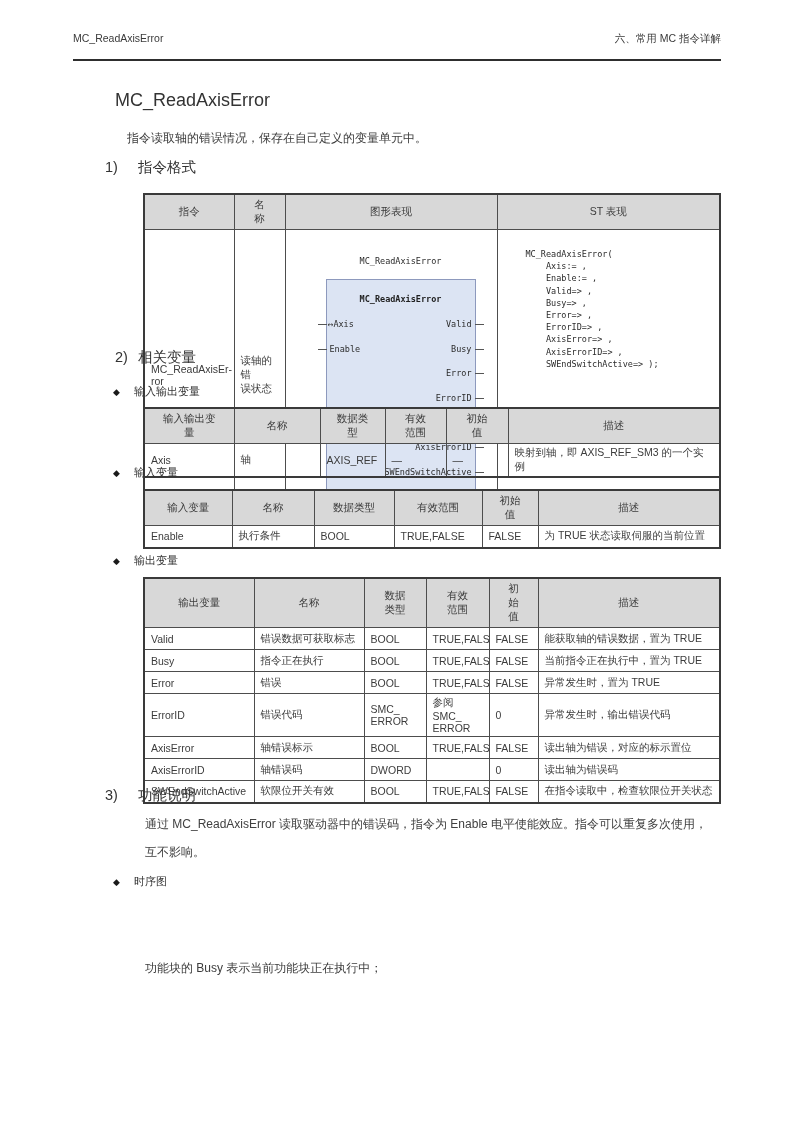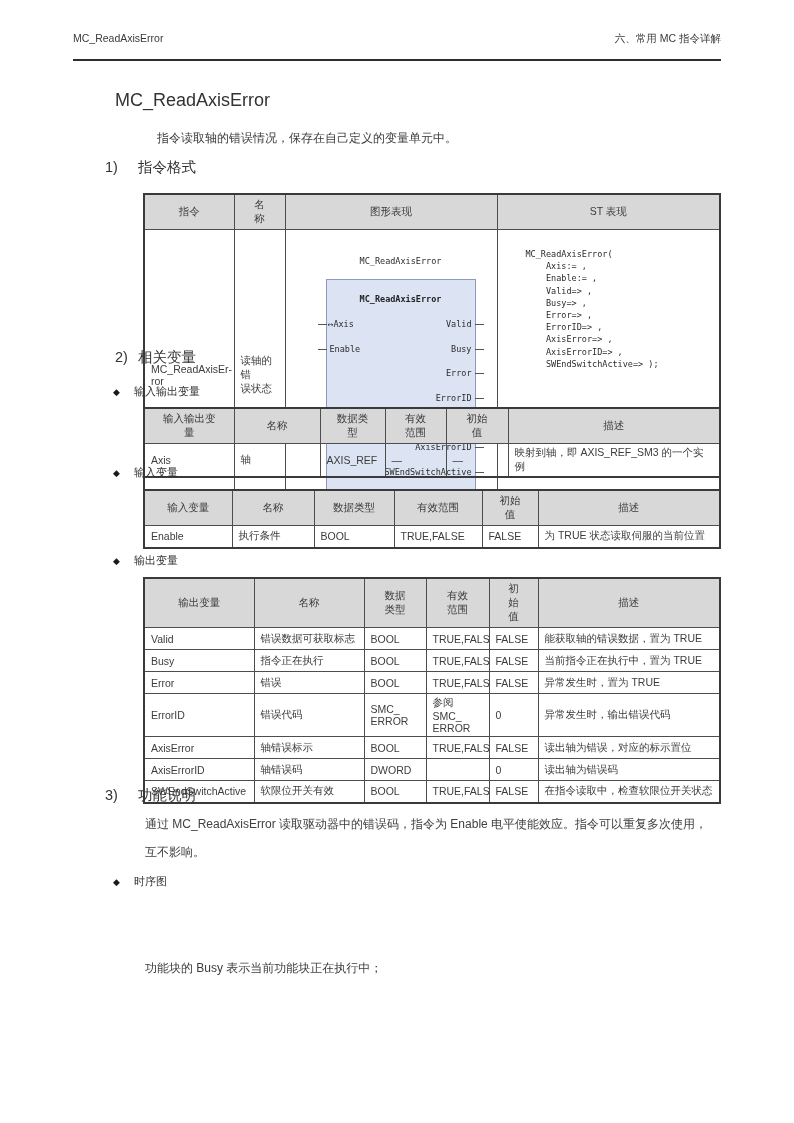--- a/index.html
+++ b/index.html
@@ -9,21 +9,21 @@
     background:#ffffff;
     font-family:"Liberation Sans", sans-serif;
     color:#3c3c3c;
     overflow:hidden;
   }
   
   .hdr{position:absolute;left:73px;right:73px;top:32px;display:flex;justify-content:space-between;font-size:10.5px;color:#3a3a3a;}
   .hdr-rule{position:absolute;left:73px;right:73px;top:59px;border-top:2px solid #2e2e2e;}
   
   .doc-title{position:absolute;left:115px;top:90px;font-size:18px;color:#333;}
-  .intro{position:absolute;left:157px;top:130px;font-size:12px;color:#3c3c3c;}
+  .intro{position:absolute;left:127px;top:130px;font-size:12px;color:#3c3c3c;}
   
   .sec{position:absolute;left:105px;font-size:14.5px;color:#333;}
   .sec .num{display:inline-block;width:33px;}
   
   .bullet{position:absolute;left:113px;font-size:11px;color:#333;display:flex;align-items:center;}
   .bullet .dia{font-size:9px;margin-right:14px;color:#1a1a1a;font-family:"DejaVu Sans",sans-serif;}
   
   table.t{border-collapse:collapse;table-layout:fixed;width:576px;font-size:10.5px;color:#3c3c3c;}
   table.t th, table.t td{border:1px solid #4d4d4d;padding:2px 6px;white-space:pre-line;overflow:hidden;}
   table.t th{background:#d8d8d8;font-weight:normal;text-align:center;padding:3px 16px;}

